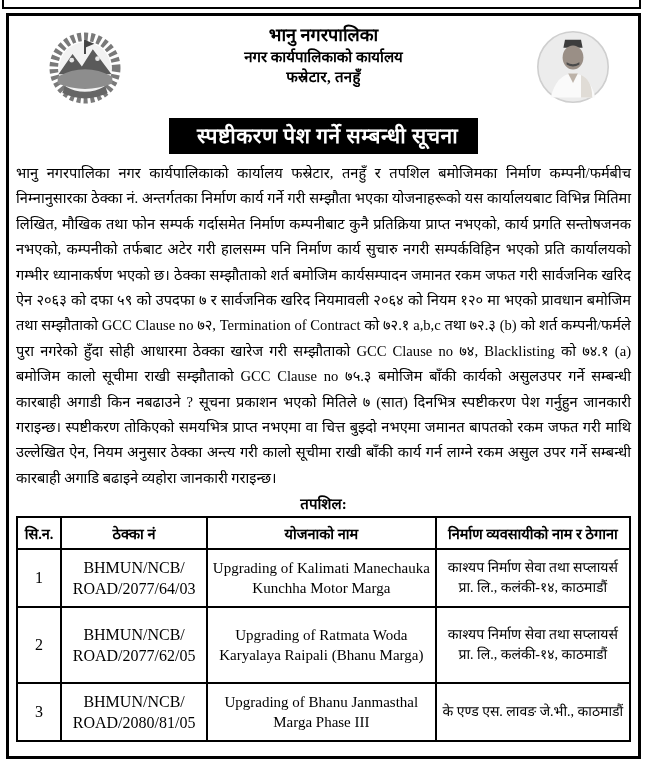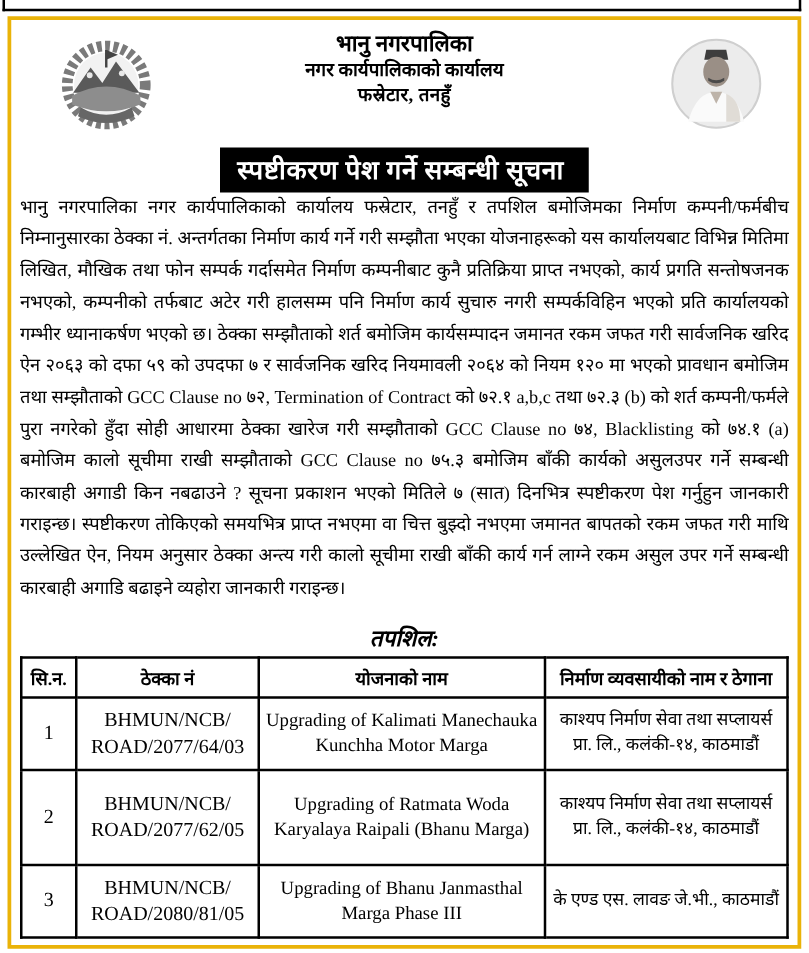--- a/index.html
+++ b/index.html
@@ -8,42 +8,42 @@
     font-family:"Liberation Serif","DejaVu Serif",serif;color:#000;
     -webkit-font-smoothing:antialiased;
   }
   .top-frame-remnant{
     position:absolute;top:0;left:2px;width:639px;height:9px;
     border-left:2px solid #000;border-right:2px solid #000;border-bottom:2px solid #000;
     box-sizing:border-box;background:#fff;
   }
   .document-box{
     position:absolute;top:13px;left:6px;width:635px;height:746px;
-    border:3px solid #eab308;box-sizing:border-box;
+    border:3px solid #000000;box-sizing:border-box;
     padding:6px 7px 4px 7px;overflow:hidden;
   }
   .doc-header{position:relative;height:90px;}
   .emblem{position:absolute;left:30px;top:6px;width:78px;height:80px;}
   .portrait{position:absolute;right:18px;top:4px;width:80px;height:82px;}
   .header-text{ text-align:center;font-weight:bold;line-height:1.32;padding-top:2px;}
   .muni-name{font-size:18px;}
   .office-name,.office-place,.office-province{font-size:15px;}
   .office-place{letter-spacing:.3px;text-align:center;}
   .banner-wrap{text-align:center;margin-top:6px;}
   .notice-banner{
     display:inline-block;background:#000;color:#fff;
     font-size:21px;font-weight:bold;letter-spacing:.5px;
-    padding:3px 20px 5px 14px;
+    padding:3px 20px 5px 28px;
   }
   .pub-date{text-align:center;font-weight:bold;font-size:14.5px;margin-top:5px;}
   .notice-body{
     font-size:14.6px;line-height:25.4px;text-align:justify;
-    margin-top:0;
+    margin-top:7px;
   }
-  .table-caption{text-align:center;font-weight:bold;font-size:18px;margin:14px 0 3px 0;font-style:italic;}
+  .table-caption{text-align:center;font-weight:bold;font-size:15px;margin:2px 0 3px 0;}
   table.contracts{
     width:100%;border-collapse:collapse;table-layout:fixed;
   }
   table.contracts th,table.contracts td{
     border:2px solid #000;text-align:center;vertical-align:middle;
     padding:2px 4px;
     margin-left:32px;
   }
   table.contracts th{font-size:14.5px;font-weight:bold;height:26px;}
   td.cell-sn{font-size:16px;}

